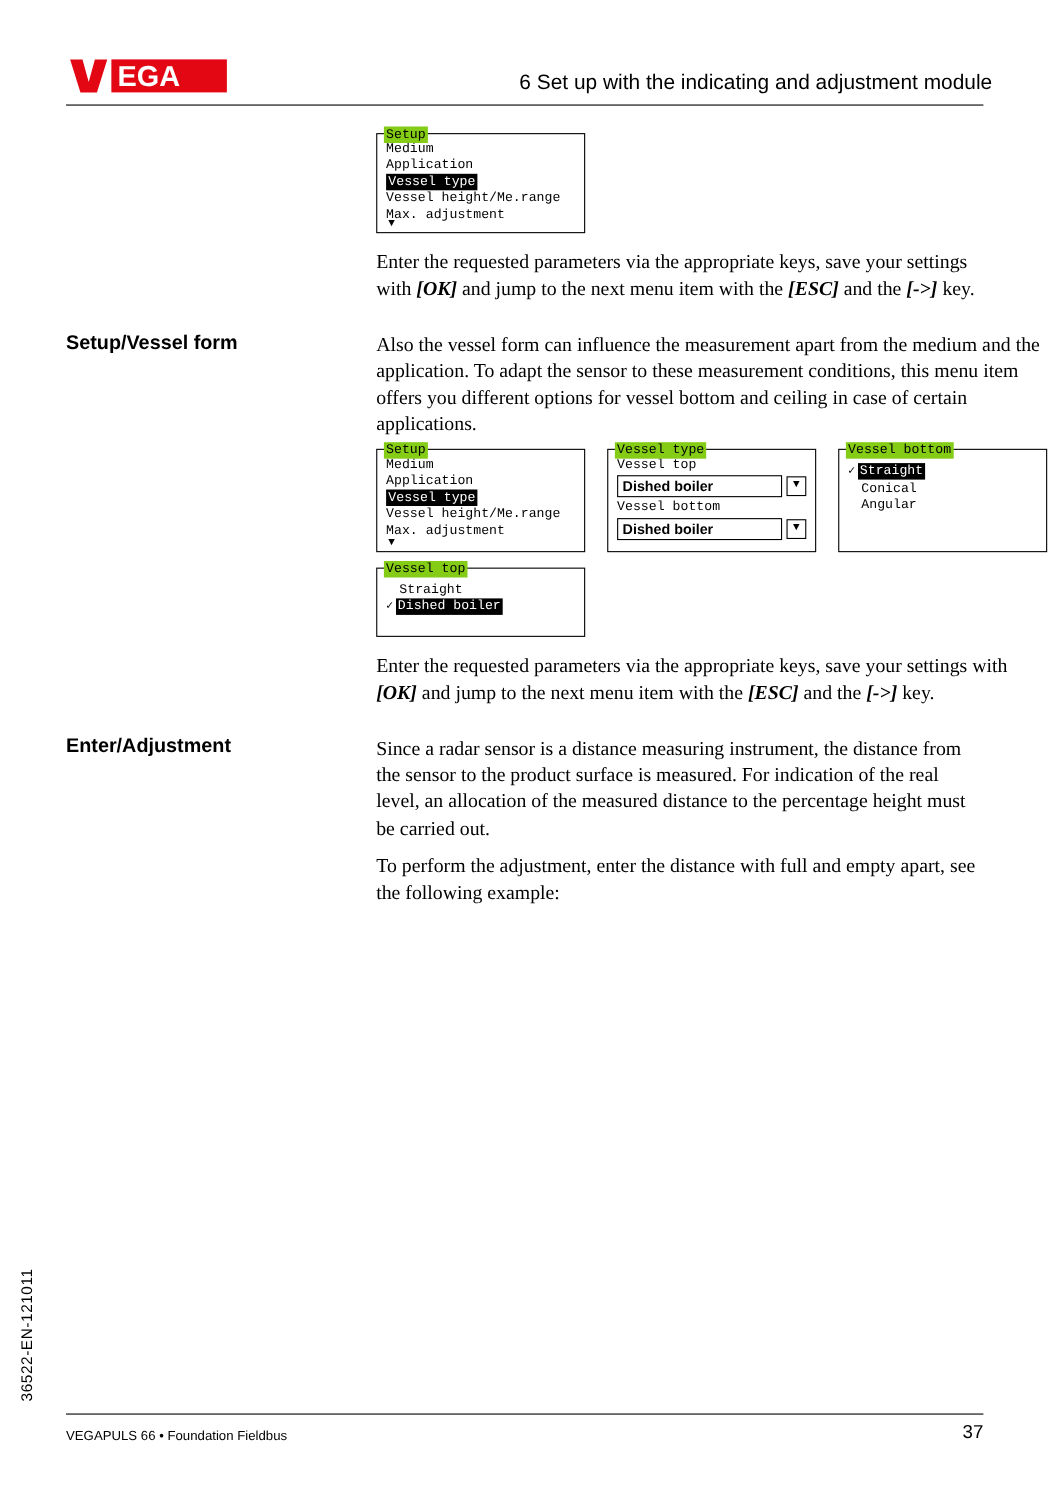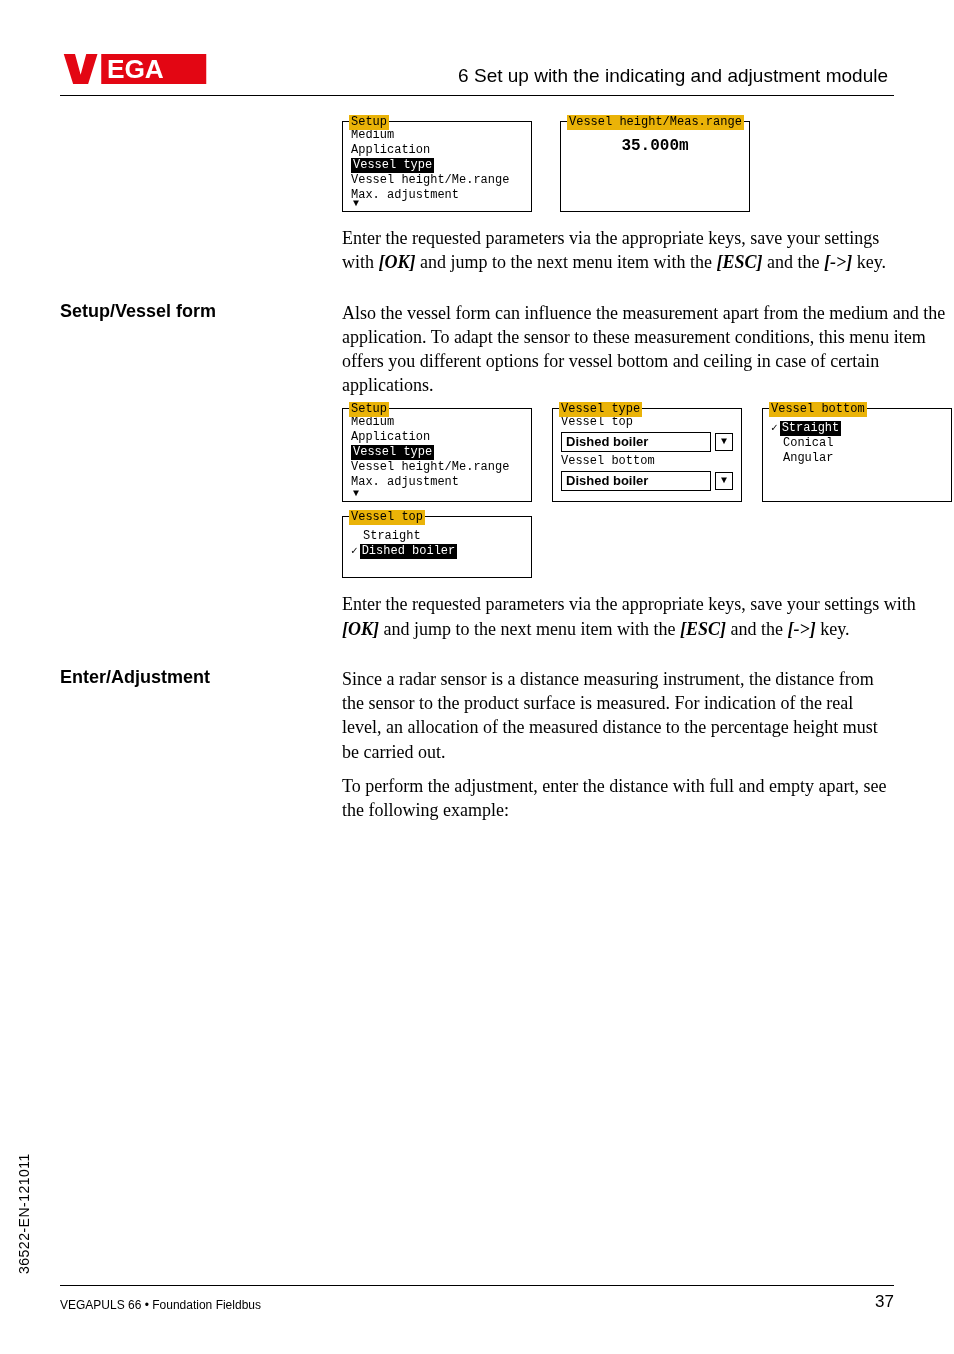--- a/index.html
+++ b/index.html
@@ -23,21 +23,21 @@
   .header-line {
     position: absolute;
     top: 95px;
     left: 60px;
     right: 60px;
     border-top: 1px solid #000;
   }
   .section-title {
     position: absolute;
     top: 65px;
-    right: 66px;
+    right: 52px;
     font-size: 19px;
   }
   .content {
     position: absolute;
     top: 115px;
     left: 60px;
     right: 60px;
   }
   .row { display: flex; }
   .label-col {
@@ -62,21 +62,21 @@
     position: relative;
     font-family: "Courier New", monospace;
     font-size: 12px;
     line-height: 1.25;
     box-sizing: content-box;
   }
   .lcd-box .title {
     position: absolute;
     top: -7px;
     left: 6px;
-    background: #eab308;
+    background: #84cc16;
     padding: 0 2px;
     font-size: 12px;
   }
   .lcd-line { white-space: pre; }
   .lcd-inverse {
     background: #000;
     color: #fff;
     display: inline-block;
     padding: 0 2px;
   }
@@ -175,24 +175,20 @@
     <div class="body-col">
       <div class="lcd-row">
         <div class="lcd-box">
           <div class="title">Setup</div>
           <div class="lcd-line">Medium</div>
           <div class="lcd-line">Application</div>
           <div class="lcd-line"><span class="lcd-inverse">Vessel type</span></div>
           <div class="lcd-line">Vessel height/Me.range</div>
           <div class="lcd-line">Max. adjustment</div>
           <div class="lcd-arrow-down">▼</div>
-        </div>
-        <div class="lcd-box">
-          <div class="title">Vessel height/Meas.range</div>
-          <div class="lcd-big">35.000m</div>
         </div>
       </div>
 
       <p class="para">
         <span>Enter the requested parameters via the appropriate keys, save your settings with </span><b class="key">[OK]</b><span> and jump to the next menu item with the </span><b class="key">[ESC]</b><span> and the </span><b class="key">[-&gt;]</b><span> key.</span>
       </p>
     </div>
   </div>
 
   <div class="row" style="margin-top:16px;">

